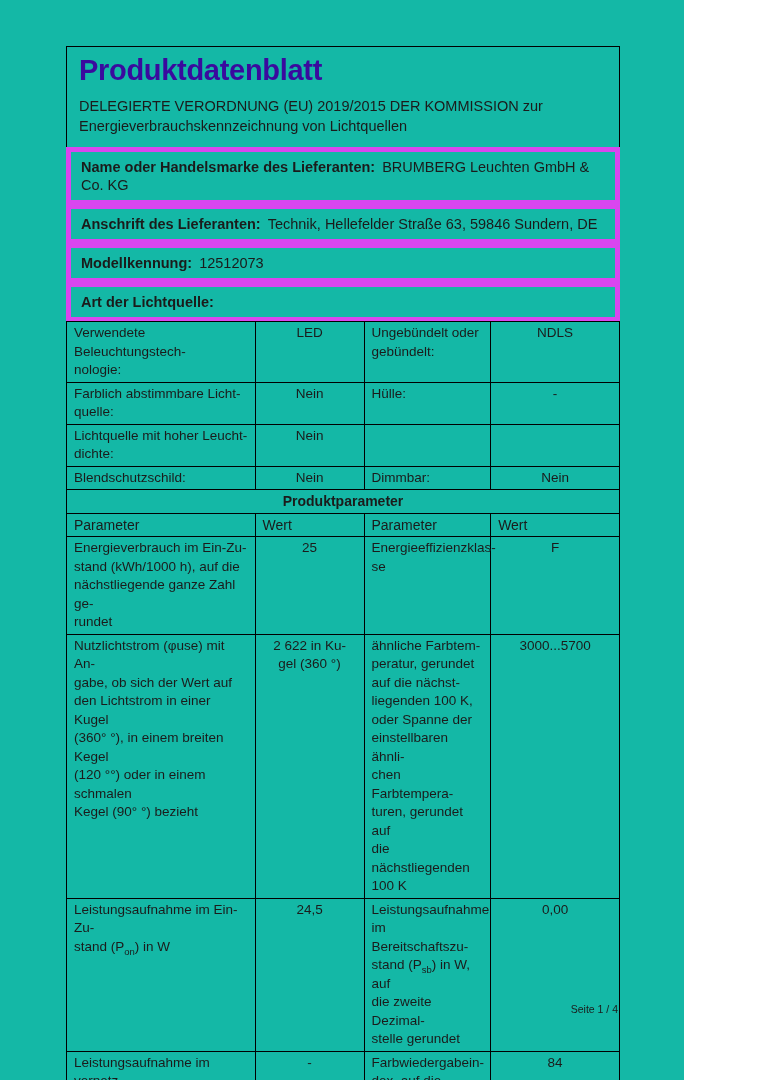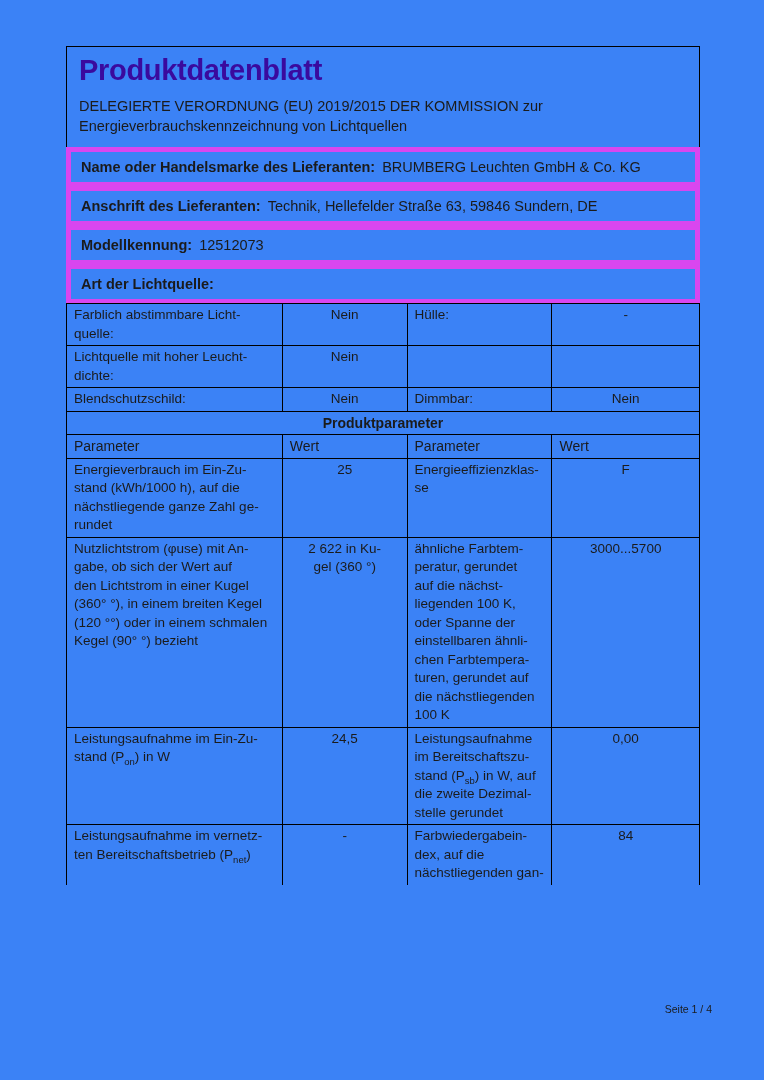--- a/index.html
+++ b/index.html
@@ -1,19 +1,19 @@
 <!DOCTYPE html>
 <html><head>
 <meta charset="utf-8">
 <style>
   html,body { margin:0; padding:0; background:#ffffff; }
   .page {
     position:relative;
-    width:764px; height:1080px;
-    background:#3b82f6;
+    width:684px; height:1080px;
+    background:#14b8a6;
     box-sizing:border-box;
     padding:46px 64px 0 66px;
     font-family:"Liberation Sans", sans-serif;
     color:#1b1b1b;
     overflow:hidden;
   }
   .title-box {
     border:1px solid #000;
     padding:7px 12px 11px 12px;
   }
@@ -57,21 +57,21 @@
     text-align:center;
     font-weight:bold;
     font-size:14px;
     padding:2px 8px;
   }
   tr.header-row td { font-size:14px;margin-top:44px; }
   tr.cut-row td { border-bottom:none; }
   sub { font-size:9.5px; line-height:0; }
   .footer {
     position:absolute;
-    right:52px;
+    right:66px;
     top:1003px;
     font-size:10.5px;
     color:#1b1b1b;
   }
 </style>
 </head>
 <body>
 
 <div class="page">
 
@@ -96,20 +96,36 @@
 
   <table class="params">
     <colgroup>
       <col style="width:34.1%">
         <col style="width:19.7%">
         <col style="width:22.9%">
         <col style="width:23.3%">
     </colgroup>
 
     <tbody>
+        <tr>
+      <td>
+            <div class="cell">Verwendete Beleuchtungstech-
+nologie:</div>
+          </td>
+      <td class="center">
+            <div class="cell">LED</div>
+          </td>
+      <td>
+            <div class="cell">Ungebündelt oder
+gebündelt:</div>
+          </td>
+      <td class="center">
+            <div class="cell">NDLS</div>
+          </td>
+    </tr>
     <tr>
       <td>
             <div class="cell">Farblich abstimmbare Licht-
 quelle:</div>
           </td>
       <td class="center">
             <div class="cell">Nein</div>
           </td>
       <td>
             <div class="cell">Hülle:</div>

